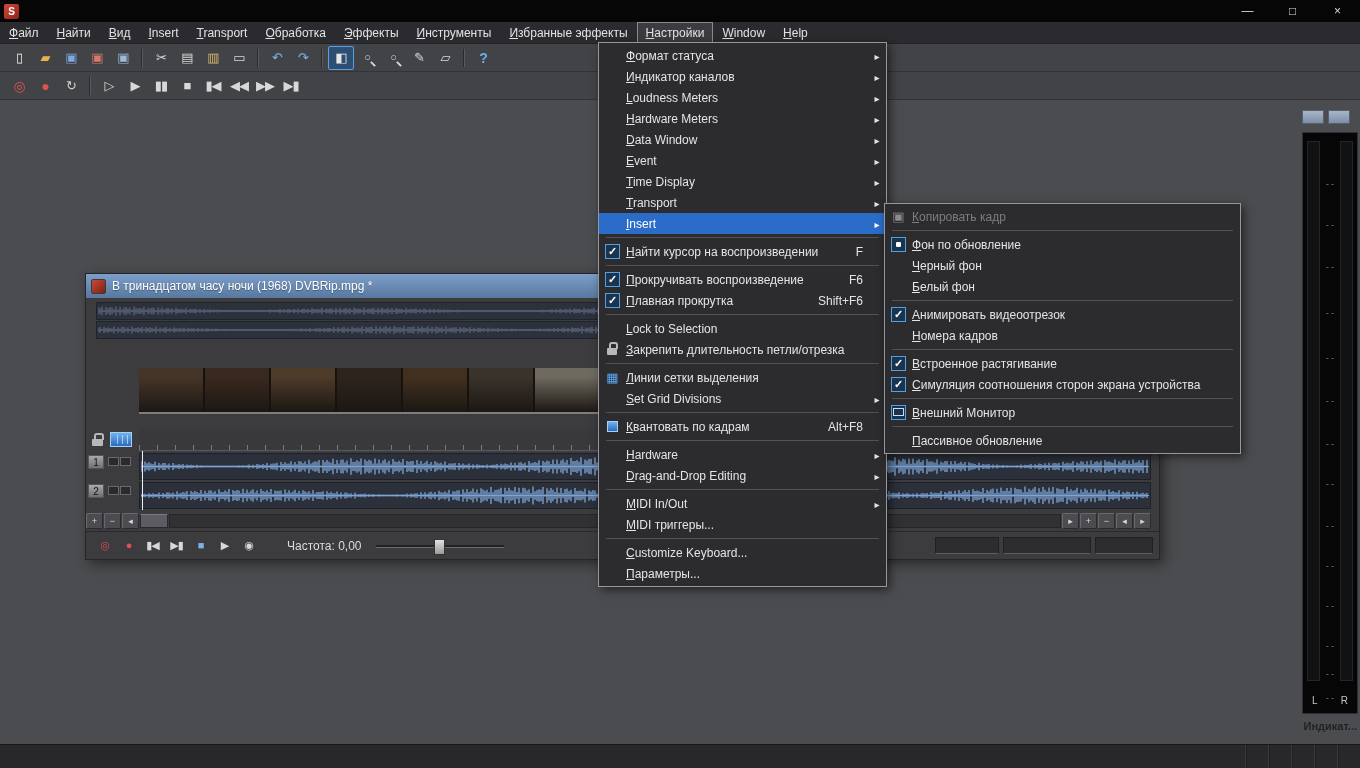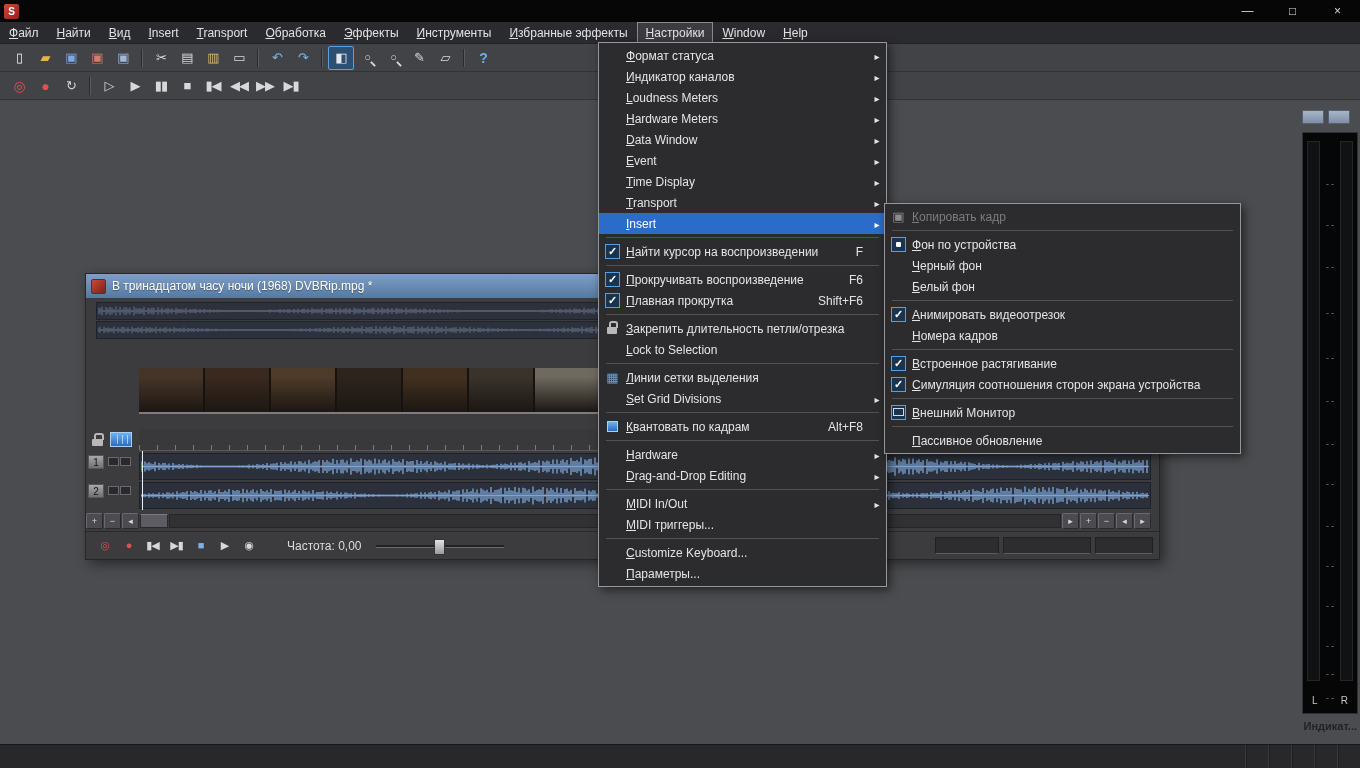--- a/index.html
+++ b/index.html
@@ -513,29 +513,29 @@
     <span class="mi-short">F6</span>
     <span class="mi-arrow" data-name="submenu-arrow-icon"></span>
   </div>
     <div class="mi checked" data-name="menu-item">
     <span class="mi-icon" data-name="menu-item-icon"></span>
     <span class="mi-label">Плавная прокрутка</span>
     <span class="mi-short">Shift+F6</span>
     <span class="mi-arrow" data-name="submenu-arrow-icon"></span>
   </div>
     <div class="msep" data-name="menu-separator"></div>
+    <div class="mi" data-name="menu-item">
+    <span class="mi-icon" data-name="menu-item-icon"></span>
+    <span class="mi-label">Lock to Selection</span>
+    <span class="mi-short"></span>
+    <span class="mi-arrow" data-name="submenu-arrow-icon"></span>
+  </div>
     <div class="mi" data-name="menu-item" data-icon="lock">
     <span class="mi-icon" data-name="menu-item-icon"></span>
     <span class="mi-label">Закрепить длительность петли/отрезка</span>
-    <span class="mi-short"></span>
-    <span class="mi-arrow" data-name="submenu-arrow-icon"></span>
-  </div>
-    <div class="mi" data-name="menu-item">
-    <span class="mi-icon" data-name="menu-item-icon"></span>
-    <span class="mi-label">Lock to Selection</span>
     <span class="mi-short"></span>
     <span class="mi-arrow" data-name="submenu-arrow-icon"></span>
   </div>
     <div class="msep" data-name="menu-separator"></div>
     <div class="mi" data-name="menu-item" data-icon="grid">
     <span class="mi-icon" data-name="menu-item-icon"></span>
     <span class="mi-label">Линии сетки выделения</span>
     <span class="mi-short"></span>
     <span class="mi-arrow" data-name="submenu-arrow-icon"></span>
   </div>
@@ -596,21 +596,21 @@
 <div class="menu" id="video-submenu" data-name="video-submenu">
     <div class="mi disabled" data-name="menu-item" data-icon="copy-frame">
     <span class="mi-icon" data-name="menu-item-icon"></span>
     <span class="mi-label">Копировать кадр</span>
     <span class="mi-short"></span>
     <span class="mi-arrow" data-name="submenu-arrow-icon"></span>
   </div>
     <div class="msep" data-name="menu-separator"></div>
     <div class="mi radio" data-name="menu-item">
     <span class="mi-icon" data-name="menu-item-icon"></span>
-    <span class="mi-label">Фон по устройства</span>
+    <span class="mi-label">Фон по обновление</span>
     <span class="mi-short"></span>
     <span class="mi-arrow" data-name="submenu-arrow-icon"></span>
   </div>
     <div class="mi" data-name="menu-item">
     <span class="mi-icon" data-name="menu-item-icon"></span>
     <span class="mi-label">Черный фон</span>
     <span class="mi-short"></span>
     <span class="mi-arrow" data-name="submenu-arrow-icon"></span>
   </div>
     <div class="mi" data-name="menu-item">

